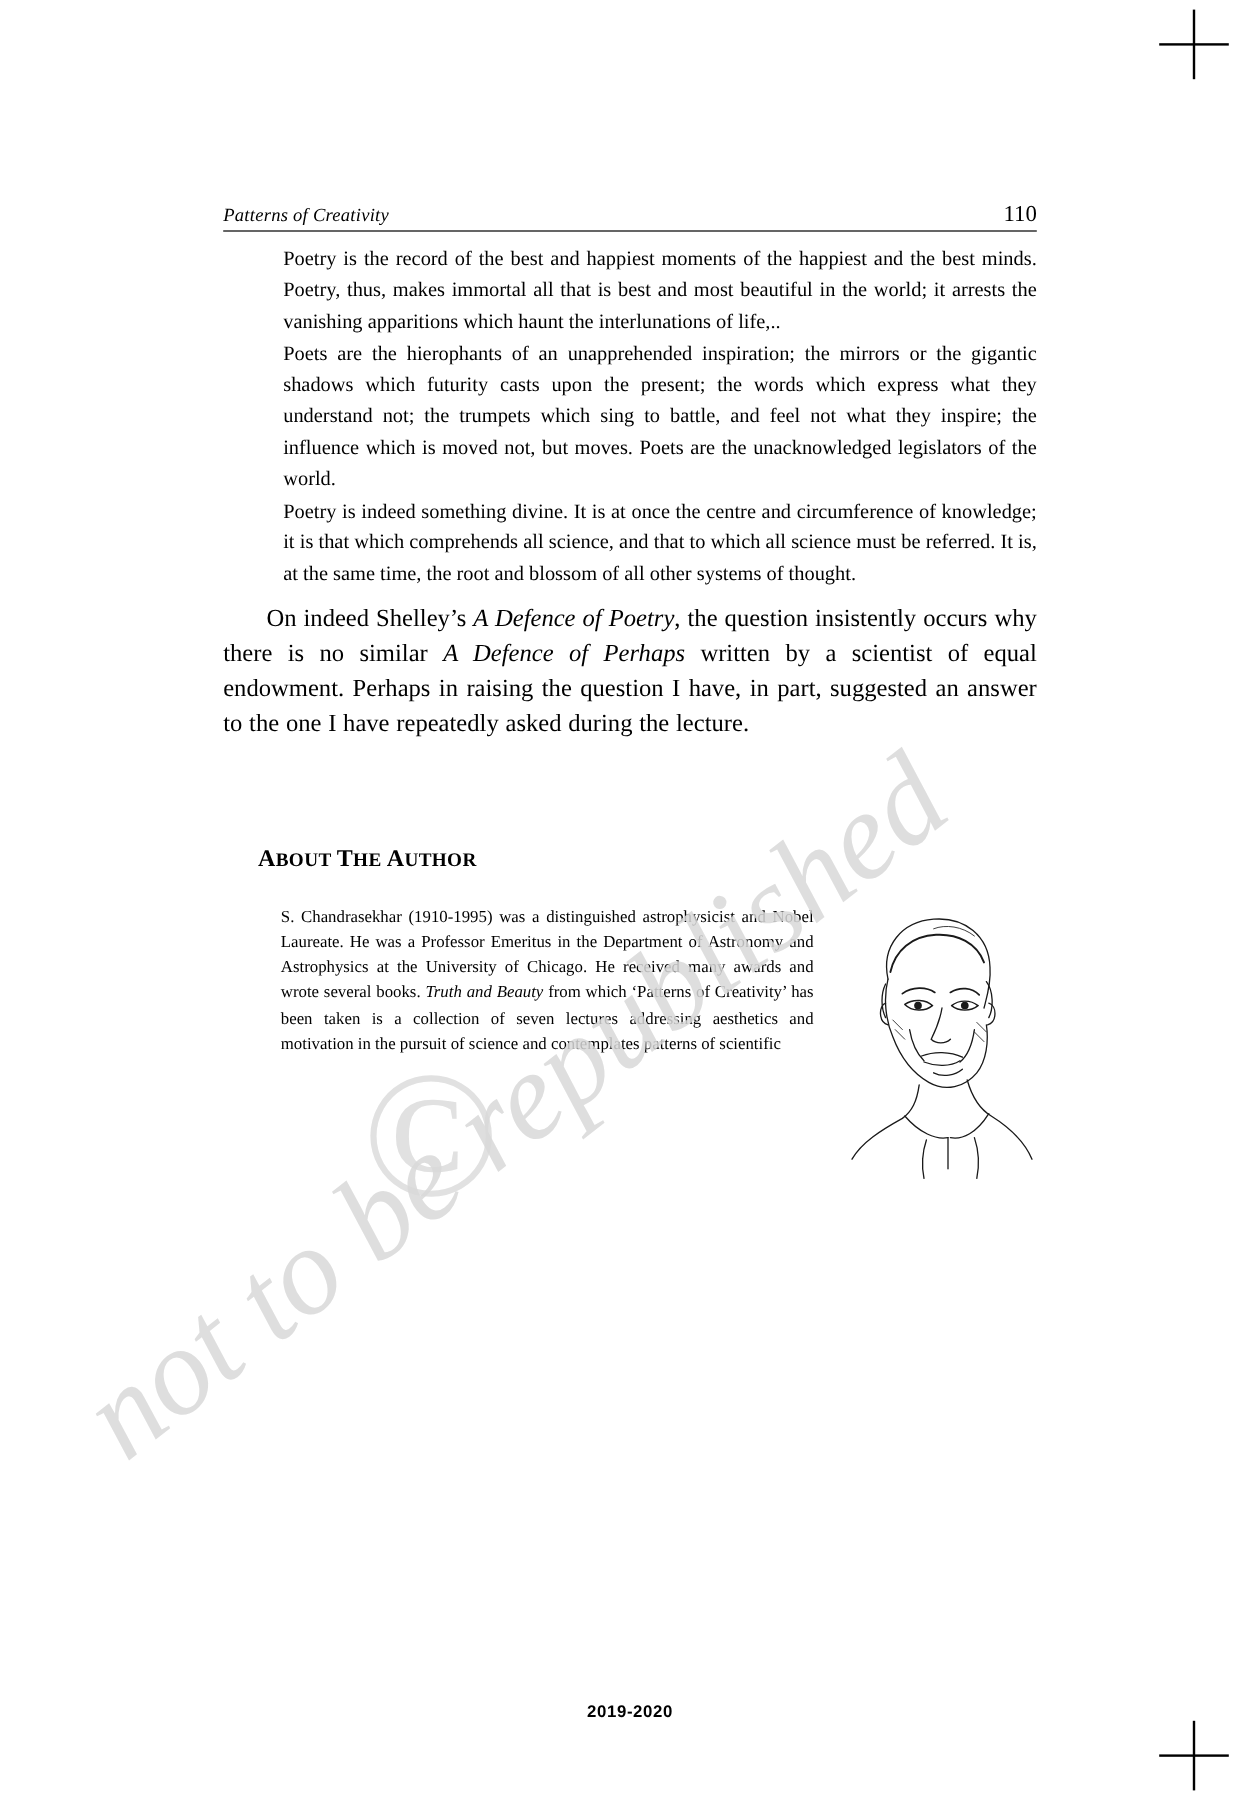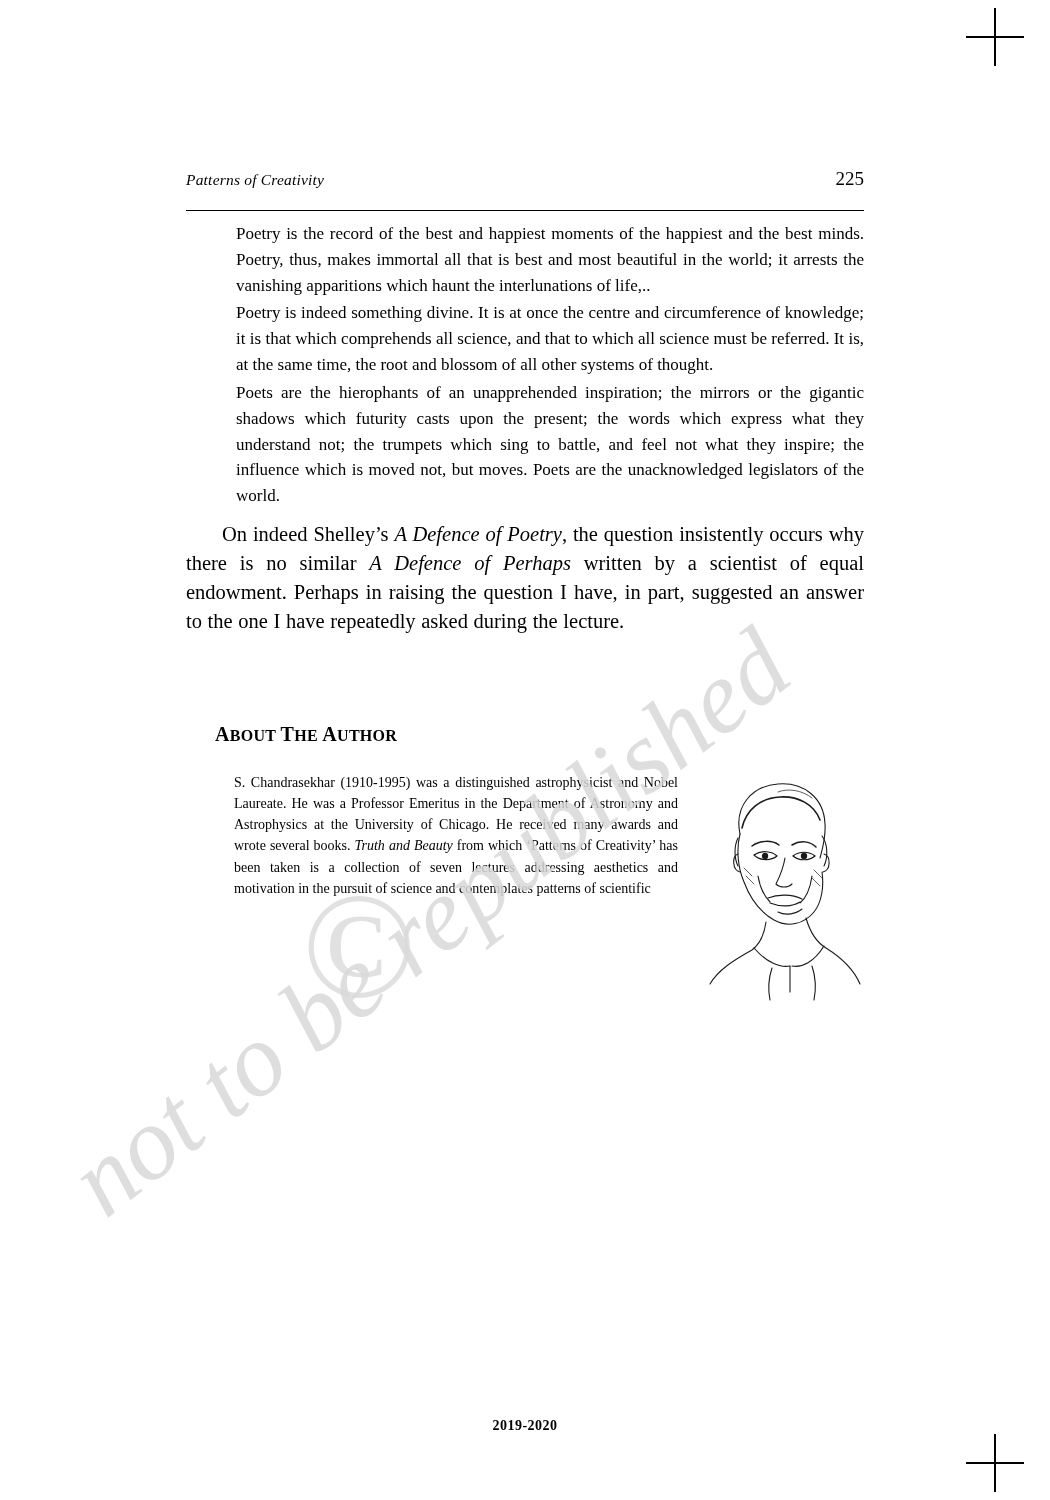--- a/index.html
+++ b/index.html
@@ -52,21 +52,21 @@
     top: 168px;
     width: 678px;
   }
 
   
   .running-head {
     display: flex;
     align-items: baseline;
     justify-content: space-between;
     border-bottom: 1.6px solid #000;
-    padding-bottom: 20px;
+    padding-bottom: 2px;
   }
   .running-head .chapter {
     font-style: italic;
     font-size: 15.5px;
     letter-spacing: 0.2px;
   }
   .running-head .folio {
     font-size: 19px;
   }
 
@@ -128,21 +128,21 @@
 
   
   .footer {
     position: absolute;
     left: 0;
     right: 0;
     bottom: 66px;
     text-align: center;
     font-size: 14px;
     font-weight: bold;
-    font-family: Liberation Serif, serif;
+    font-family: Liberation Sans, sans-serif;
     letter-spacing: 0.5px;
   }
 
   
   .watermark {
     position: absolute;
     left: 0;
     top: 0;
     width: 1050px;
     height: 1500px;
@@ -174,28 +174,28 @@
 </head>
 <body>
 
 <div class="reg-mark reg-tr"></div>
 <div class="reg-mark reg-br"></div>
 
 <div class="page">
 
   <div class="running-head">
     <span class="chapter">Patterns of Creativity</span>
-    <span class="folio">225</span>
+    <span class="folio">110</span>
   </div>
 
 
   <div class="quote-block">
     <p class="quote-par">Poetry is the record of the best and happiest moments of the happiest and the best minds. Poetry, thus, makes immortal all that is best and most beautiful in the world; it arrests the vanishing apparitions which haunt the interlunations of life,..</p>
+    <p class="quote-par">Poets are the hierophants of an unapprehended inspiration; the mirrors or the gigantic shadows which futurity casts upon the present; the words which express what they understand not; the trumpets which sing to battle, and feel not what they inspire; the influence which is moved not, but moves. Poets are the unacknowledged legislators of the world.</p>
     <p class="quote-par">Poetry is indeed something divine. It is at once the centre and circumference of knowledge; it is that which comprehends all science, and that to which all science must be referred. It is, at the same time, the root and blossom of all other systems of thought.</p>
-    <p class="quote-par">Poets are the hierophants of an unapprehended inspiration; the mirrors or the gigantic shadows which futurity casts upon the present; the words which express what they understand not; the trumpets which sing to battle, and feel not what they inspire; the influence which is moved not, but moves. Poets are the unacknowledged legislators of the world.</p>
   </div>
 
   <p class="body-par indent"><span>On indeed Shelley’s </span><i>A Defence of Poetry</i><span>, the question insistently occurs why there is no similar </span><i>A Defence of Perhaps</i><span> written by a scientist of equal endowment. Perhaps in raising the question I have, in part, suggested an answer to the one I have repeatedly asked during the lecture.</span></p>
 
   <div class="about-head"><span class="cap">A</span><span>BOUT</span>&nbsp;<span class="cap">T</span><span>HE</span>&nbsp;<span class="cap">A</span><span>UTHOR</span></div>
 
   <div class="about-body">
 
     <svg class="author-portrait" viewBox="0 0 170 232" aria-hidden="true">
       <g fill="none" stroke="#1a1a1a" stroke-width="1.1" stroke-linecap="round">

